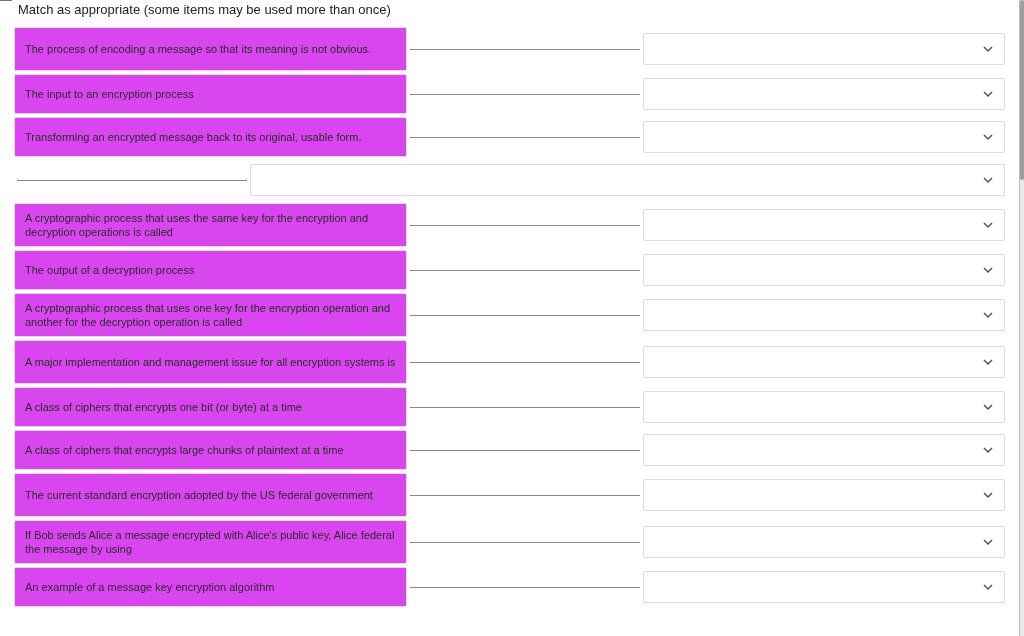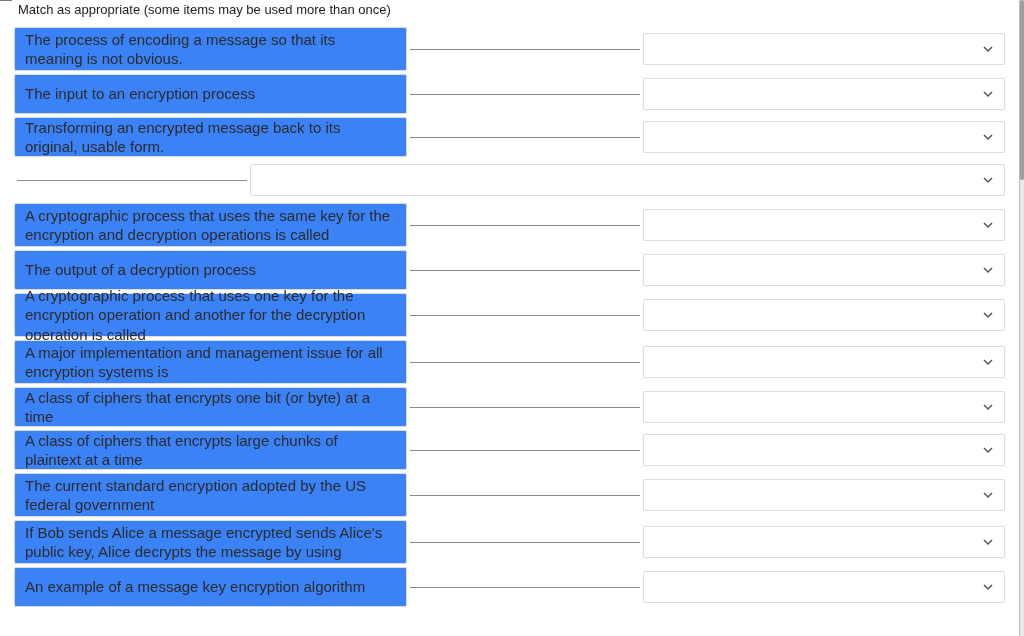--- a/index.html
+++ b/index.html
@@ -43,27 +43,27 @@
   .rows { display: flex; flex-direction: column; gap: 3px; }
   .row {
     display: flex;
     align-items: center;
     height: 44px;
   }
   .row.single { height: 40px; }
   .prompt {
     flex: 0 0 393px;
     height: 100%;
-    background: #3b82f6;
+    background: #d946ef;
     border: 1px solid #dcdcdc;
     border-radius: 2px;
     display: flex;
     align-items: center;
     padding: 11px 10px;
-    font-size: 15px;
+    font-size: 11px;
     line-height: 1.3;
     color: #2b2b2b;
     font-weight: 500;
   }
   .connector {
     flex: 0 0 230px;
     height: 0;
     border-top: 1px solid #888;
     margin: 0 3px;
   }
@@ -213,21 +213,21 @@
         <div class="connector"></div>
         <div class="dropdown">
           <span class="chevron">
             <svg viewBox="0 0 12 12">
               <polyline points="2,4 6,8 10,4"></polyline>
             </svg>
           </span>
         </div>
       </div>
       <div class="row">
-        <div class="prompt">If Bob sends Alice a message encrypted sends Alice's public key, Alice decrypts the message by using</div>
+        <div class="prompt">If Bob sends Alice a message encrypted with Alice's public key, Alice federal the message by using</div>
         <div class="connector"></div>
         <div class="dropdown">
           <span class="chevron">
             <svg viewBox="0 0 12 12">
               <polyline points="2,4 6,8 10,4"></polyline>
             </svg>
           </span>
         </div>
       </div>
       <div class="row single">

